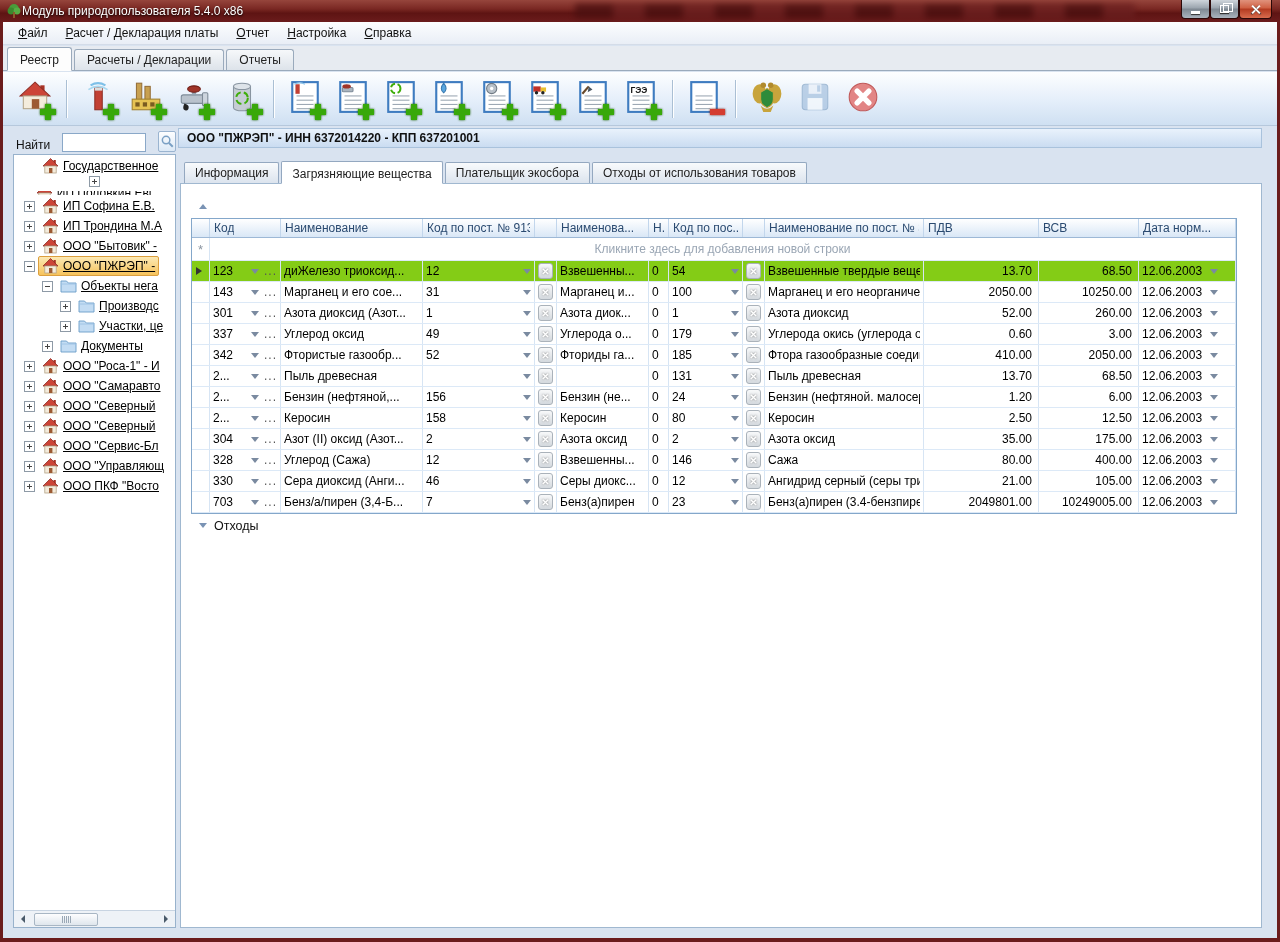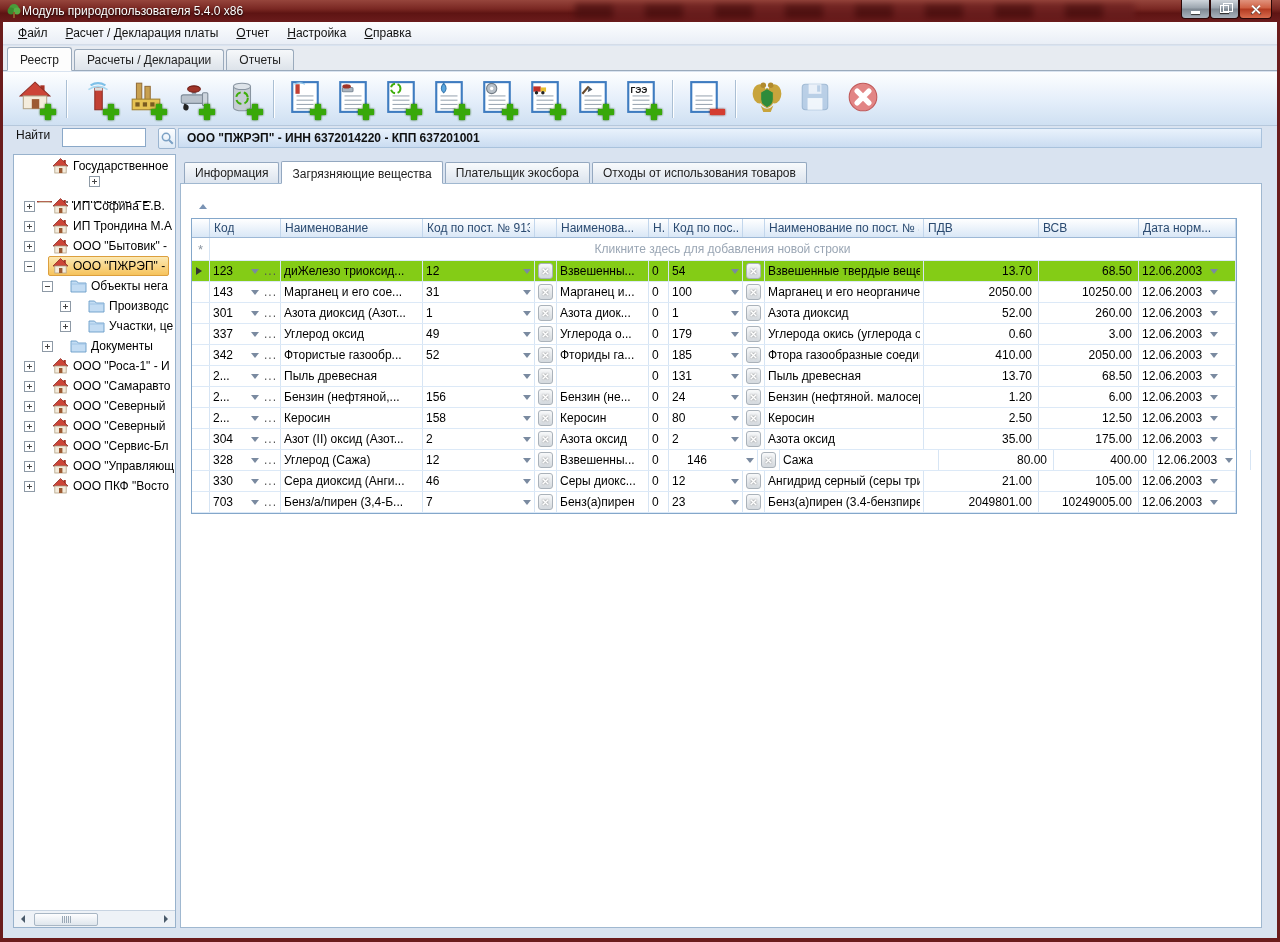--- a/index.html
+++ b/index.html
@@ -49,28 +49,28 @@
   .badge { position:absolute; right:1px; bottom:1px; width:16px; height:16px; pointer-events:none; }
   .badge.plus { background:
       linear-gradient(#38a80a,#38a80a) center/16px 6px no-repeat,
       linear-gradient(#38a80a,#38a80a) center/6px 16px no-repeat;
       filter:drop-shadow(0 0 1px #1c6000); }
   .badge.minus { background:linear-gradient(#d43c30,#d43c30) center/15px 6px no-repeat; filter:drop-shadow(0 0 1px #7a1a10); }
   
   .workspace { position:absolute; left:0; right:0; top:104px; bottom:0; }
   
   .sidebar { position:absolute; left:5px; top:2px; width:168px; bottom:10px; display:flex; flex-direction:column; }
-  .searchrow { height:24px; display:flex; align-items:flex-start; gap:12px; padding-left:8px; flex:0 0 auto; }
+  .searchrow { height:24px; display:flex; align-items:flex-end; gap:12px; padding-left:8px; flex:0 0 auto; }
   .search-label { font-size:12px; color:#111; }
   .search-input { width:84px; height:19px; border:1px solid #8aa8c8; background:#fff; font-size:12px; padding:0 3px; }
   .search-btn { width:21px; height:21px; border:1px solid #9ab4d0; border-radius:2px;
     background:linear-gradient(180deg,#fdfeff,#dce9f6); display:flex; align-items:center; justify-content:center; }
   .treebox { margin-top:2px; margin-left:5px; flex:1; background:#fff; border:1px solid #98b2cc; display:flex; flex-direction:column; overflow:hidden; }
   .tree { flex:1; overflow:hidden; padding-top:1px; }
-  .trow { height:20px; display:flex; align-items:center; gap:13px; font-size:12px; white-space:nowrap; }
+  .trow { height:20px; display:flex; align-items:center; gap:3px; font-size:12px; white-space:nowrap;text-decoration:underline; }
   .exp { flex:0 0 auto; width:11px; height:11px; border:1px solid #8e9aa6; background:#fff; position:relative; }
   .exp::before { content:""; position:absolute; left:2px; right:2px; top:4px; height:1px; background:#444; }
   .exp.plus::after { content:""; position:absolute; top:2px; bottom:2px; left:4px; width:1px; background:#444; }
   .exp-spacer { flex:0 0 auto; width:11px; height:11px; }
   .tlabelbox { display:flex; align-items:center; gap:4px; padding:1px 3px; border:1px solid transparent; border-radius:2px; overflow:hidden; }
   .tlabelbox.selected { background:linear-gradient(180deg,#fce9b4,#f6c35c); border-color:#dc9f3e; }
   .ticon { width:17px; height:16px; flex:0 0 auto; }
   .hscroll { flex:0 0 auto; height:17px; background:#eef2f7; border-top:1px solid #c8d4e2; display:flex; align-items:center; }
   .sb-arrow { width:16px; height:16px; display:flex; align-items:center; justify-content:center; }
   .tri-left { width:0; height:0; border:4px solid transparent; border-right-color:#4a5a6a; margin-right:2px; }
@@ -1032,21 +1032,21 @@
                 </div>
                 <div class="gcell" style="width: 22px;">
                   <span class="xbtn">✕</span>
                 </div>
                 <div class="gcell" style="width: 92px;">
                   <span class="txt">Взвешенны...</span>
                 </div>
                 <div class="gcell" style="width: 20px;">
                   <span class="txt">0</span>
                 </div>
-                <div class="gcell" style="width: 74px; margin-left: 15px;">
+                <div class="gcell" style="width: 74px;">
                   <span class="txt">146</span>
                   <span class="dd"></span>
                 </div>
                 <div class="gcell" style="width: 22px;">
                   <span class="xbtn">✕</span>
                 </div>
                 <div class="gcell" style="width: 159px;">
                   <span class="txt">Сажа</span>
                 </div>
                 <div class="gcell num" style="width: 115px;">
@@ -1142,17 +1142,21 @@
                 </div>
                 <div class="gcell num" style="width: 100px;">
                   <span class="txt">10249005.00</span>
                 </div>
                 <div class="gcell" style="width: 97px;">
                   <span class="txt">12.06.2003</span>
                   <span class="dd" style="margin-left: 8px;"></span>
                 </div>
               </div>
             </div>
+          <div class="section">
+            <span class="tri-down"></span>
+            <span>Отходы</span>
+          </div>
         </div>
       </div>
     </div>
   </div>
 </div>
 
 </body></html>

